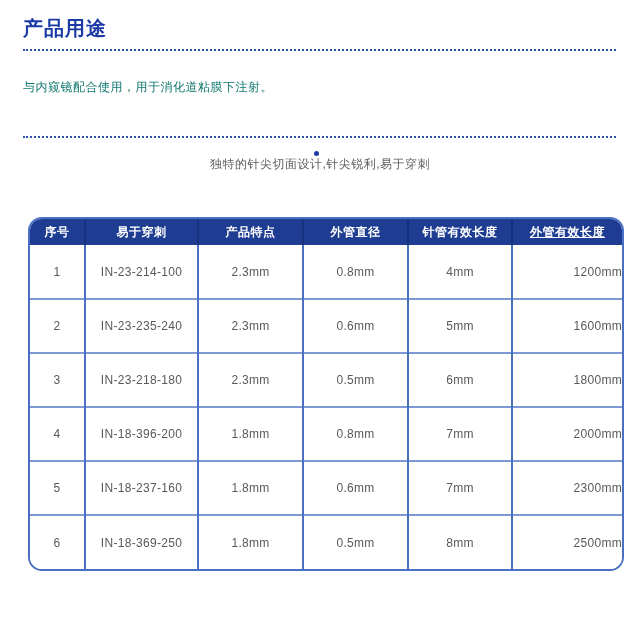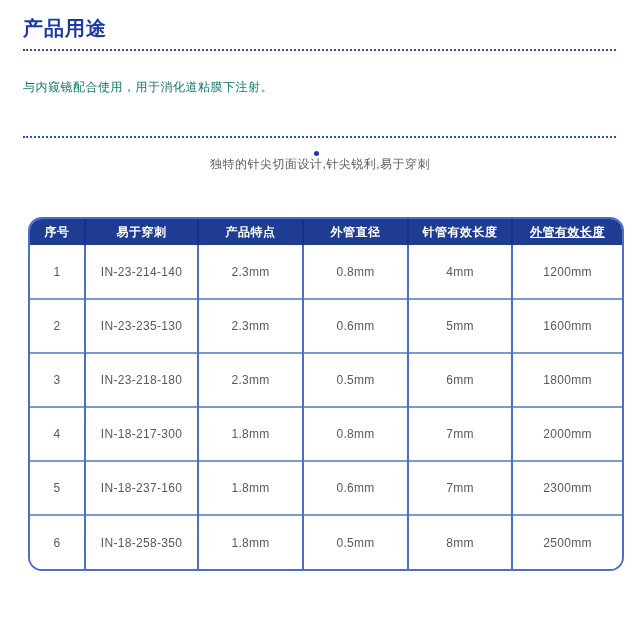--- a/index.html
+++ b/index.html
@@ -79,21 +79,21 @@
   .spec-table td {
     height: 54px;
     text-align: center;
     vertical-align: middle;
     font-size: 12px;
     color: #58595b;
     border-right: 2px solid #4a70c4;
     background: #ffffff;
     letter-spacing: 0.3px;
   }
-  .spec-table td:last-child { border-right: none; }
+  .spec-table td:last-child { border-right: none; text-align: right; }
   .spec-table tbody tr + tr td { border-top: 2px solid #7d99d2; }
 </style>
 </head>
 <body>
 
 <div class="page">
   <div class="content">
 
     <div class="section">
       <h1 class="section-title">产品用途</h1>
@@ -125,61 +125,61 @@
             <th>易于穿刺</th>
             <th>产品特点</th>
             <th>外管直径</th>
             <th>针管有效长度</th>
             <th>外管有效长度</th>
           </tr>
         </thead>
         <tbody>
           <tr>
             <td>1</td>
-            <td>IN-23-214-140</td>
+            <td>IN-23-214-100</td>
             <td>2.3mm</td>
             <td>0.8mm</td>
             <td>4mm</td>
             <td>1200mm</td>
           </tr>
           <tr>
             <td>2</td>
-            <td>IN-23-235-130</td>
+            <td>IN-23-235-240</td>
             <td>2.3mm</td>
             <td>0.6mm</td>
             <td>5mm</td>
             <td>1600mm</td>
           </tr>
           <tr>
             <td>3</td>
             <td>IN-23-218-180</td>
             <td>2.3mm</td>
             <td>0.5mm</td>
             <td>6mm</td>
             <td>1800mm</td>
           </tr>
           <tr>
             <td>4</td>
-            <td>IN-18-217-300</td>
+            <td>IN-18-396-200</td>
             <td>1.8mm</td>
             <td>0.8mm</td>
             <td>7mm</td>
             <td>2000mm</td>
           </tr>
           <tr>
             <td>5</td>
             <td>IN-18-237-160</td>
             <td>1.8mm</td>
             <td>0.6mm</td>
             <td>7mm</td>
             <td>2300mm</td>
           </tr>
           <tr>
             <td>6</td>
-            <td>IN-18-258-350</td>
+            <td>IN-18-369-250</td>
             <td>1.8mm</td>
             <td>0.5mm</td>
             <td>8mm</td>
             <td>2500mm</td>
           </tr>
         </tbody>
       </table>
     </div>
 
   </div>

